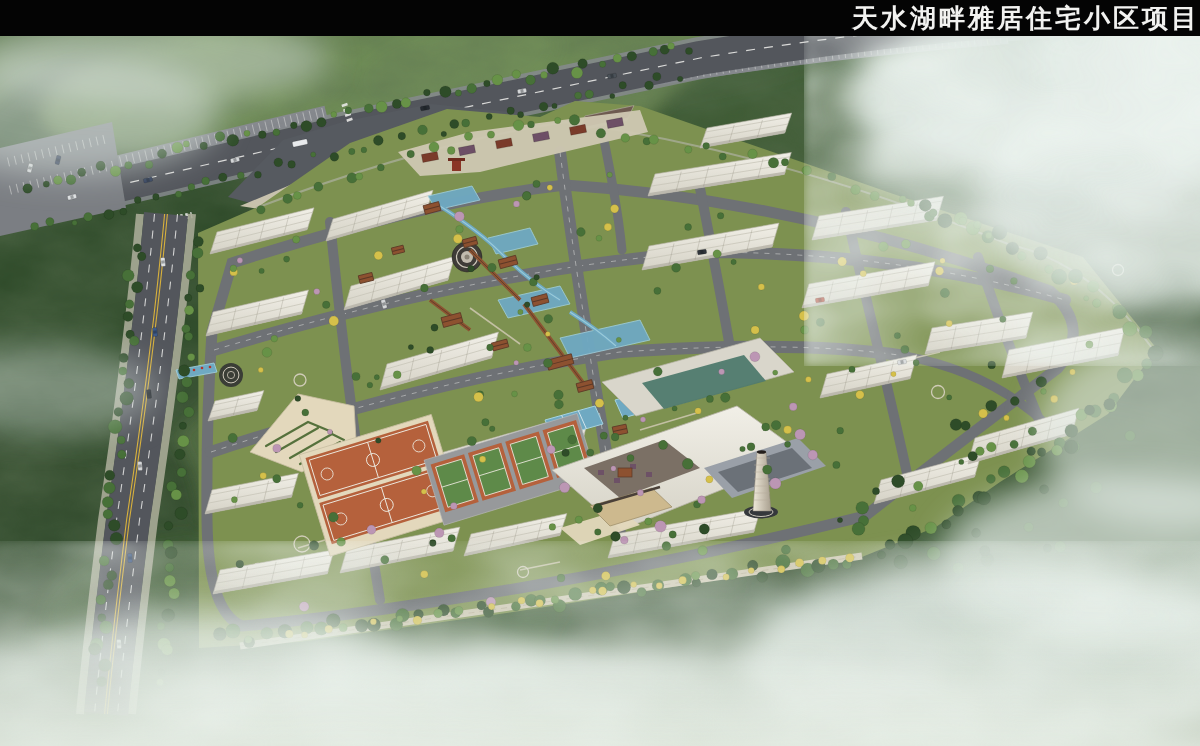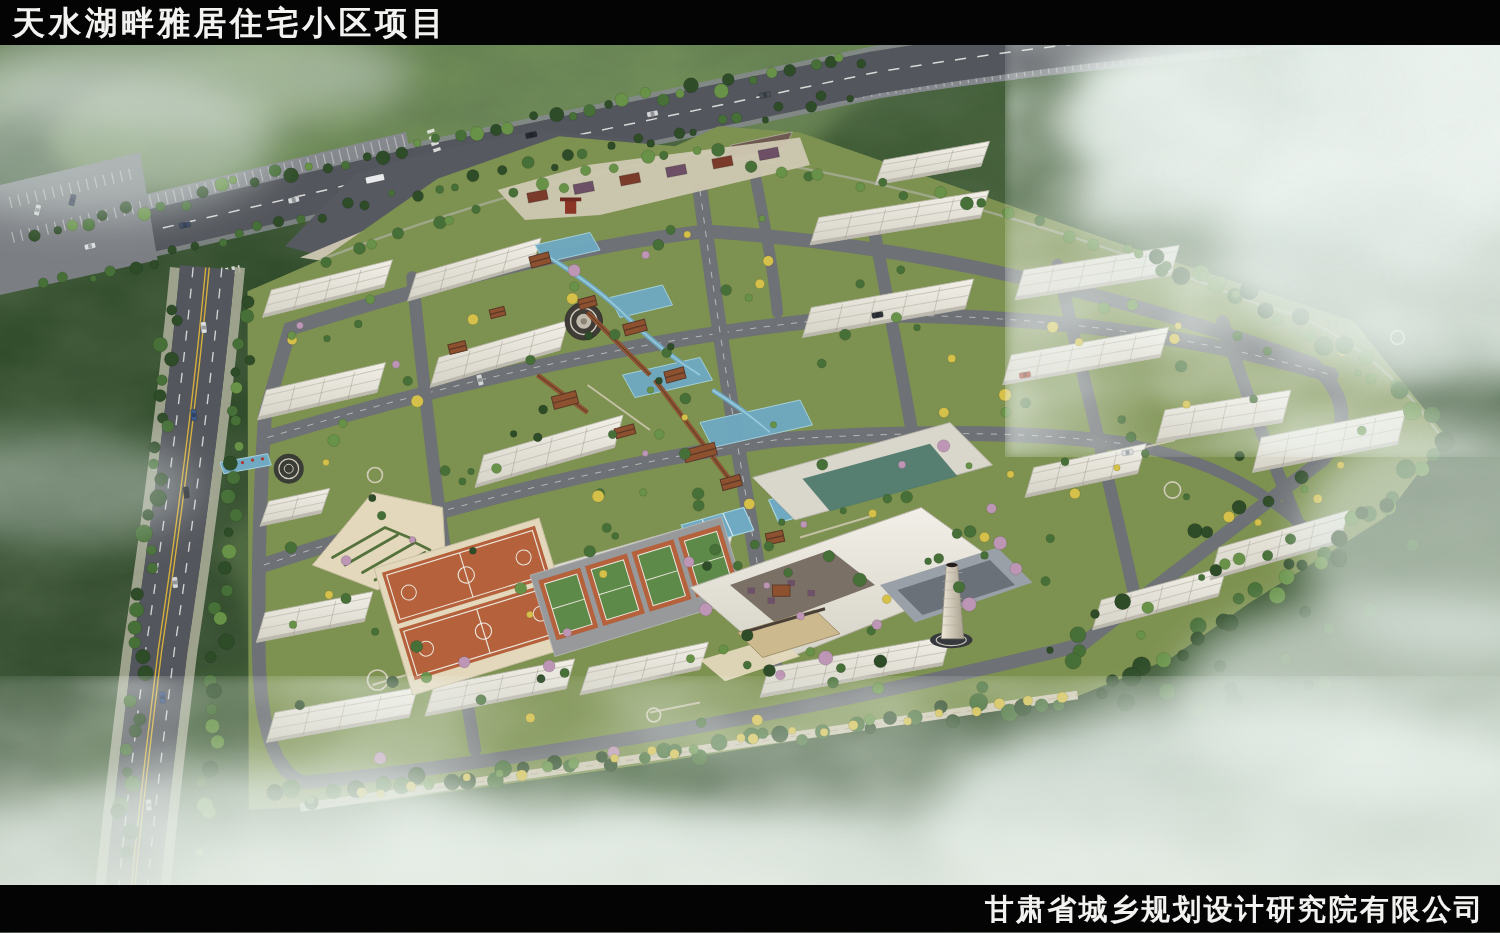--- a/index.html
+++ b/index.html
@@ -1,31 +1,28 @@
 <!DOCTYPE html>
 <html><head>
 <meta charset="utf-8">
 <style>
   html,body{margin:0;padding:0;background:#111;}
   .stage{position:relative;width:1200px;height:746px;overflow:hidden;background:#43603a;
          font-family:"Liberation Serif","DejaVu Serif",serif;}
   .stage svg{position:absolute;left:0;top:0;}
-  .bar{position:absolute;left:0;width:1200px;background:#040404;color:#f2f2f0;z-index:5;box-sizing:border-box;}
+  .bar{position:absolute;left:0;width:1200px;background:#040404;color:#f2f2f0;z-index:5;box-sizing:border-box;text-align:right;}
   .bar-top{top:0;height:36px;line-height:37px;padding-left:10px;font-size:26px;letter-spacing:3px;font-weight:bold;}
   .bar-bottom{bottom:0;height:38px;line-height:39px;text-align:right;padding-right:12px;font-size:23px;letter-spacing:2px;font-weight:bold;}
 </style>
 </head>
 <body>
 
 <div class="stage" id="render-stage">
   <div class="bar bar-top">
     <span>天水湖畔雅居住宅小区项目</span>
-  </div>
-  <div class="bar bar-bottom">
-    <span>甘肃省城乡规划设计研究院有限公司</span>
   </div>
 <svg viewBox="0 0 1200 746" width="1200" height="746">
       <defs>
         <linearGradient id="bgGrad" x1="0" y1="0" x2="0" y2="1">
           <stop offset="0" stop-color="#5f7d4a" stop-opacity="1"></stop>
           <stop offset="1" stop-color="#475f3a" stop-opacity="1"></stop>
         </linearGradient>
         <linearGradient id="bldgGrad" x1="0" y1="0" x2="0" y2="1">
           <stop offset="0" stop-color="#f1efe7" stop-opacity="1"></stop>
           <stop offset="1" stop-color="#d5d2c6" stop-opacity="1"></stop>

